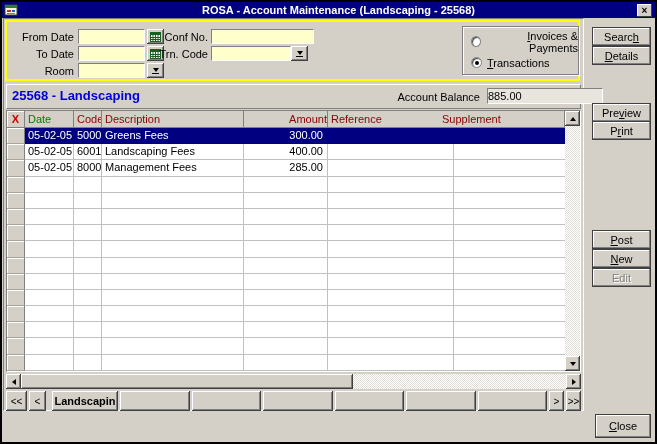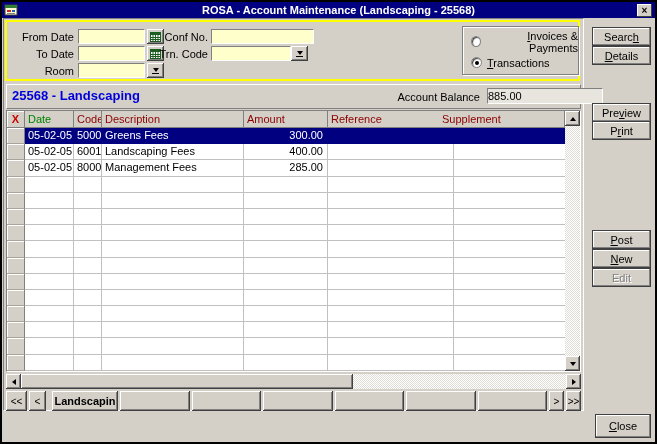--- a/index.html
+++ b/index.html
@@ -64,21 +64,21 @@
   .hcell.col-x{text-align:center; padding-left:0; font-weight:bold;
                box-shadow:inset 1px 1px 0 #fff;}
   .grow{display:flex; height:16.2px; flex:none;}
   .selcell{background:var(--window-bg); border-right:1px solid #808080; border-bottom:1px solid #A8A49C;
            box-shadow:inset 1px 1px 0 #fff;}
   .cell{border-right:1px solid var(--grid-line); border-bottom:1px solid var(--grid-line);
         padding-left:3px; line-height:15px; overflow:hidden; white-space:nowrap; background:#fff;}
   .grow.selected .cell{background:var(--selected-row-bg); color:var(--selected-row-text);
                        border-right-color:var(--selected-row-bg); border-bottom-color:var(--selected-row-bg);}
   .col-x{width:18px;} .col-date{width:49px;} .col-code{width:28px;} .col-desc{width:142px;}
-  .col-amount{width:84px;} .col-supp{width:126px;} .col-ref{flex:1; border-right:none;}
+  .col-amount{width:84px;text-align:right;} .col-supp{width:126px;} .col-ref{flex:1; border-right:none;}
   .cell.col-amount{text-align:right; padding-right:4px; padding-left:0;}
 
   
   .checker{background-image:repeating-conic-gradient(#fff 0 25%, #DFDDD5 0 50%); background-size:2px 2px;}
   .sbtn{width:15px; height:15px; background:var(--window-bg); flex:none;
         box-shadow:inset -1px -1px 0 #404040, inset 1px 1px 0 #fff, inset -2px -2px 0 #808080;
         display:flex; align-items:center; justify-content:center;}
   .tri-up{width:0;height:0;border-left:3px solid transparent;border-right:3px solid transparent;border-bottom:4px solid #000;}
   .tri-down{width:0;height:0;border-left:3px solid transparent;border-right:3px solid transparent;border-top:4px solid #000;}
   .tri-left{width:0;height:0;border-top:3px solid transparent;border-bottom:3px solid transparent;border-right:4px solid #000;}

